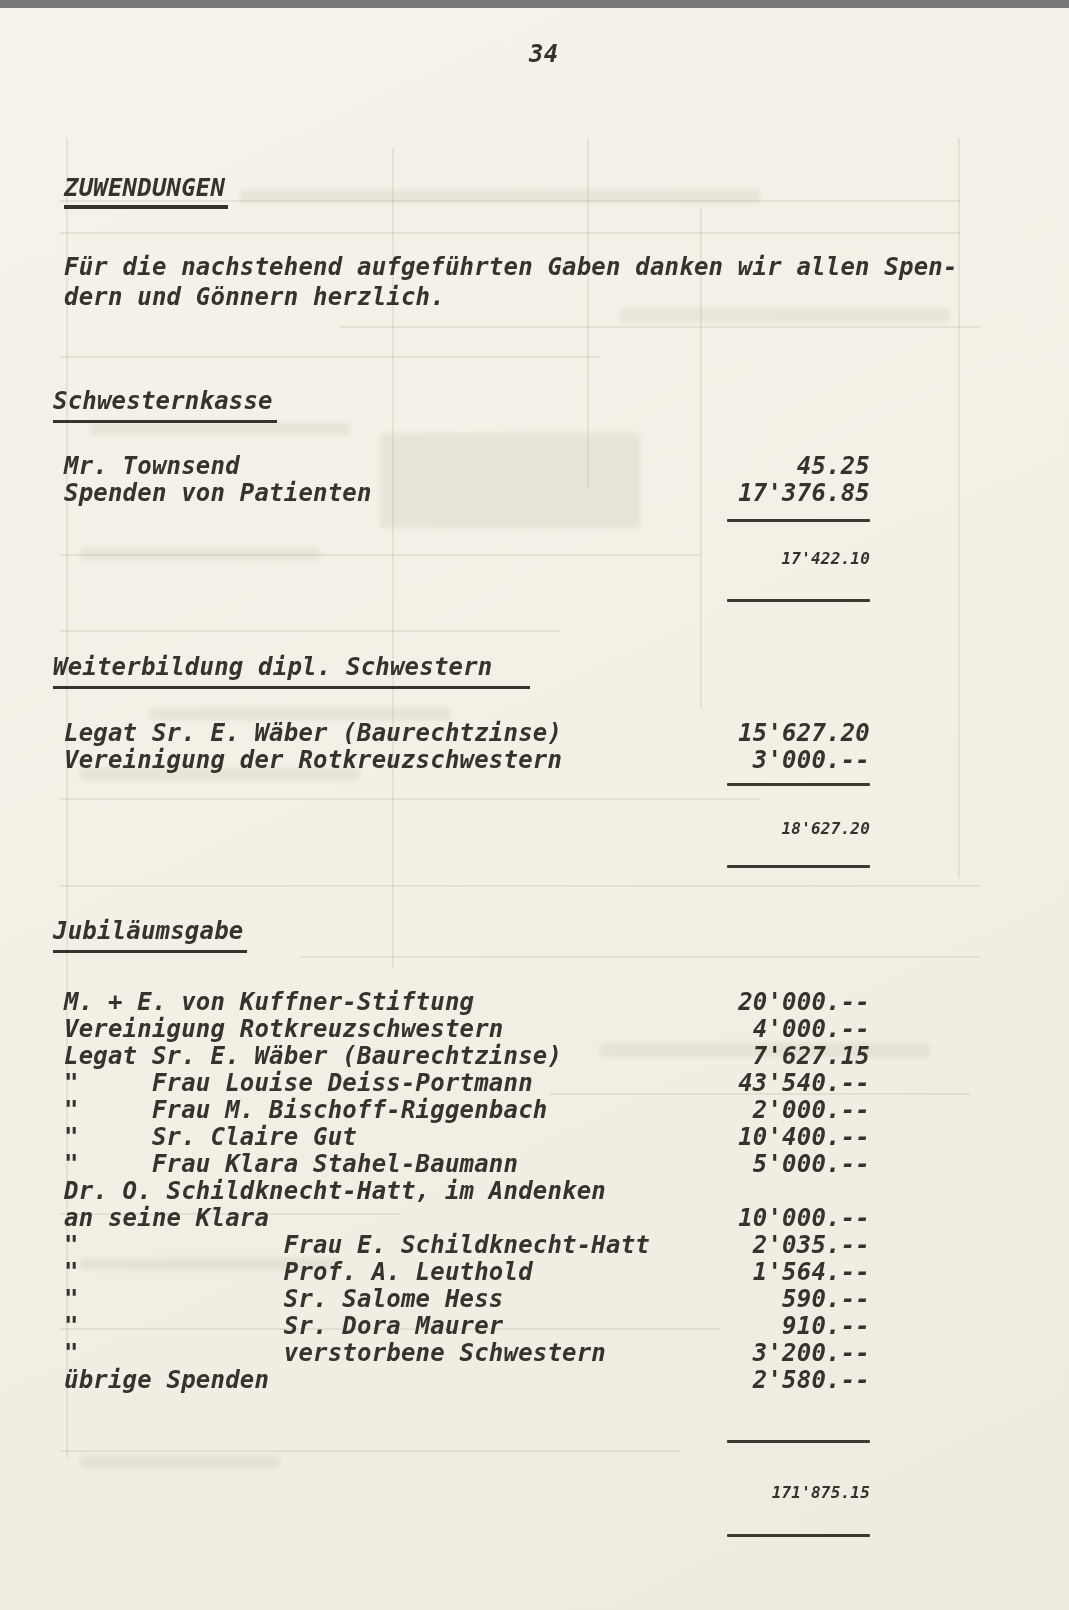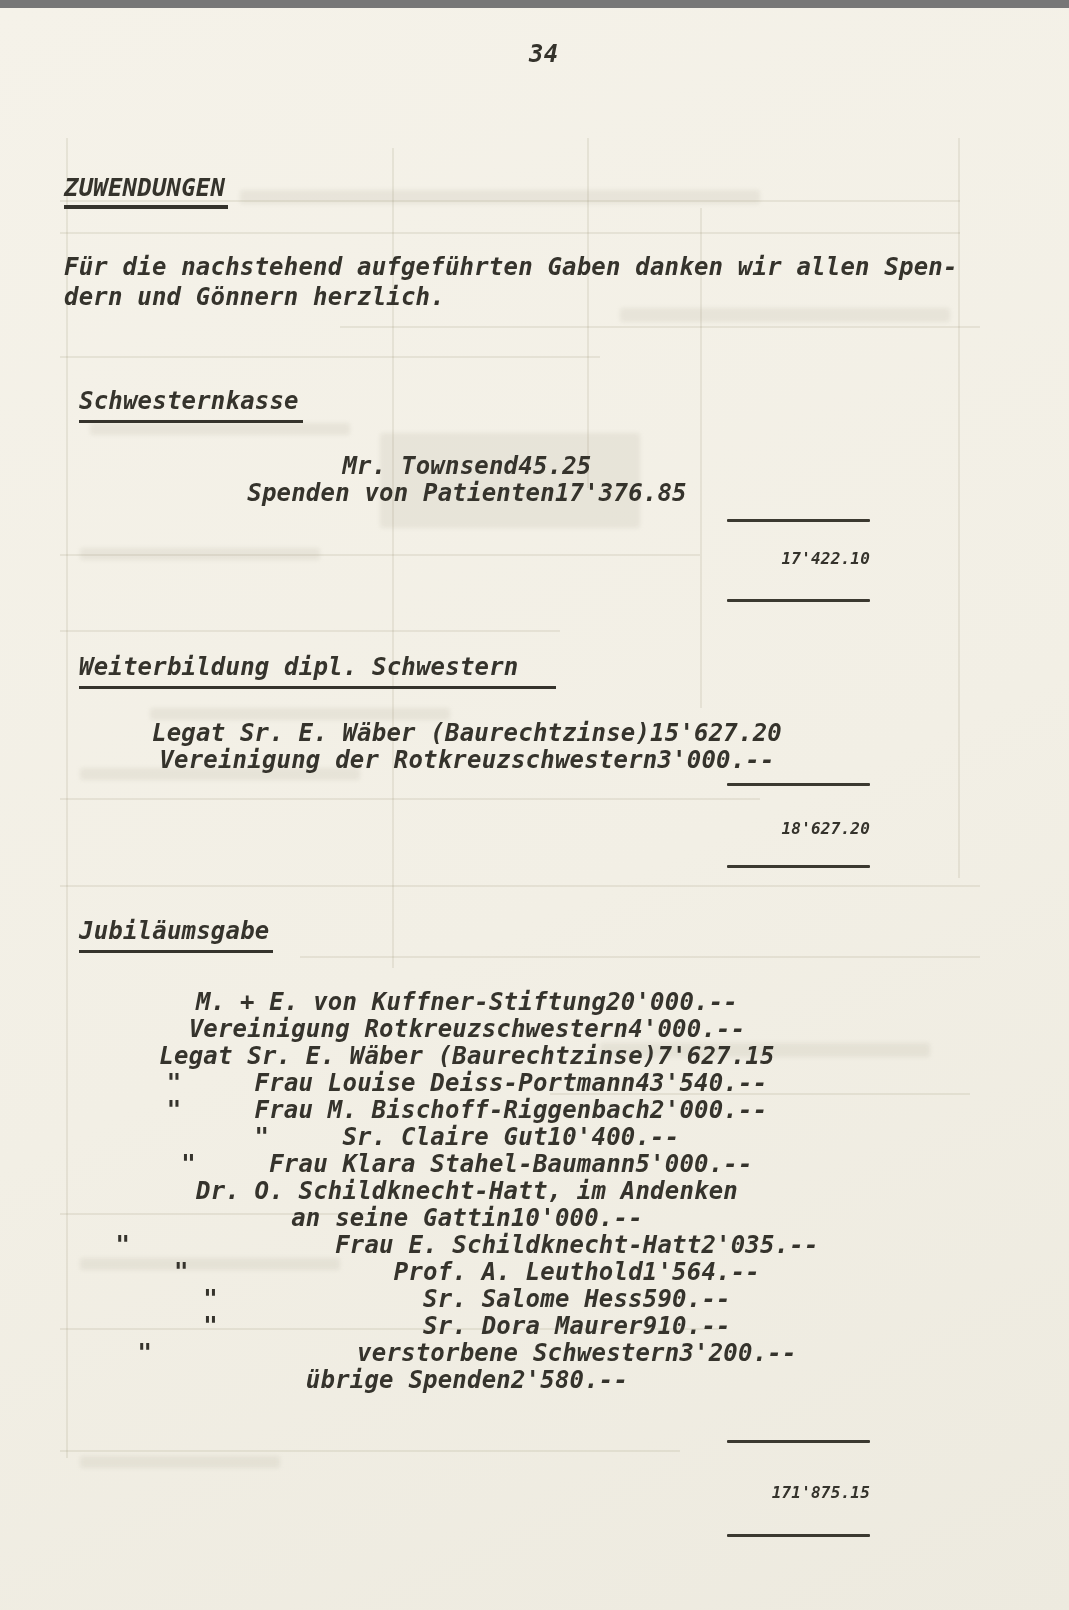--- a/index.html
+++ b/index.html
@@ -28,37 +28,37 @@
     letter-spacing:0.2px;
     white-space:pre;
   }
   .page-number{left:529px;top:33px;}
   .doc-title{
     left:64px;top:167px;
     border-bottom:4px solid var(--ink);
     padding:0 3px 3px 0;
   }
   .sec-heading{
-    left:79px;
+    left:53px;
     border-bottom:3px solid var(--ink);
     padding:0 4px 5px 0;
     text-align:center;
   }
   #sec-h-0{top:380px;}
   #sec-h-1{top:646px;padding-right:38px;}
   #sec-h-2{top:910px;}
   .intro{left:64px;top:244px;line-height:30px;}
   .rows{
     position:absolute;left:64px;width:806px;
   }
   #rows-0{top:445px;}
   #rows-1{top:712px;}
   #rows-2{top:981px;}
   .row{
-    display:flex;justify-content:center;
+    display:flex;justify-content:space-between;
     height:27px;font-size:24px;line-height:27px;letter-spacing:0.2px;
   }
   .lbl{white-space:pre;}
   .val{white-space:pre;}
   .total{
     position:absolute;left:64px;width:806px;
     text-align:right;font-size:16px;line-height:27px;letter-spacing:0.2px;
   }
   #total-0{top:537px;}
   #total-1{top:807px;}
@@ -180,21 +180,21 @@
       </div>
       <div class="row">
         <span class="lbl">"     Frau Klara Stahel-Baumann</span>
         <span class="val">5'000.--</span>
       </div>
       <div class="row">
         <span class="lbl">Dr. O. Schildknecht-Hatt, im Andenken</span>
         <span class="val"></span>
       </div>
       <div class="row">
-        <span class="lbl">an seine Gattin</span>
+        <span class="lbl">an seine Klara</span>
         <span class="val">10'000.--</span>
       </div>
       <div class="row">
         <span class="lbl">"              Frau E. Schildknecht-Hatt</span>
         <span class="val">2'035.--</span>
       </div>
       <div class="row">
         <span class="lbl">"              Prof. A. Leuthold</span>
         <span class="val">1'564.--</span>
       </div>

